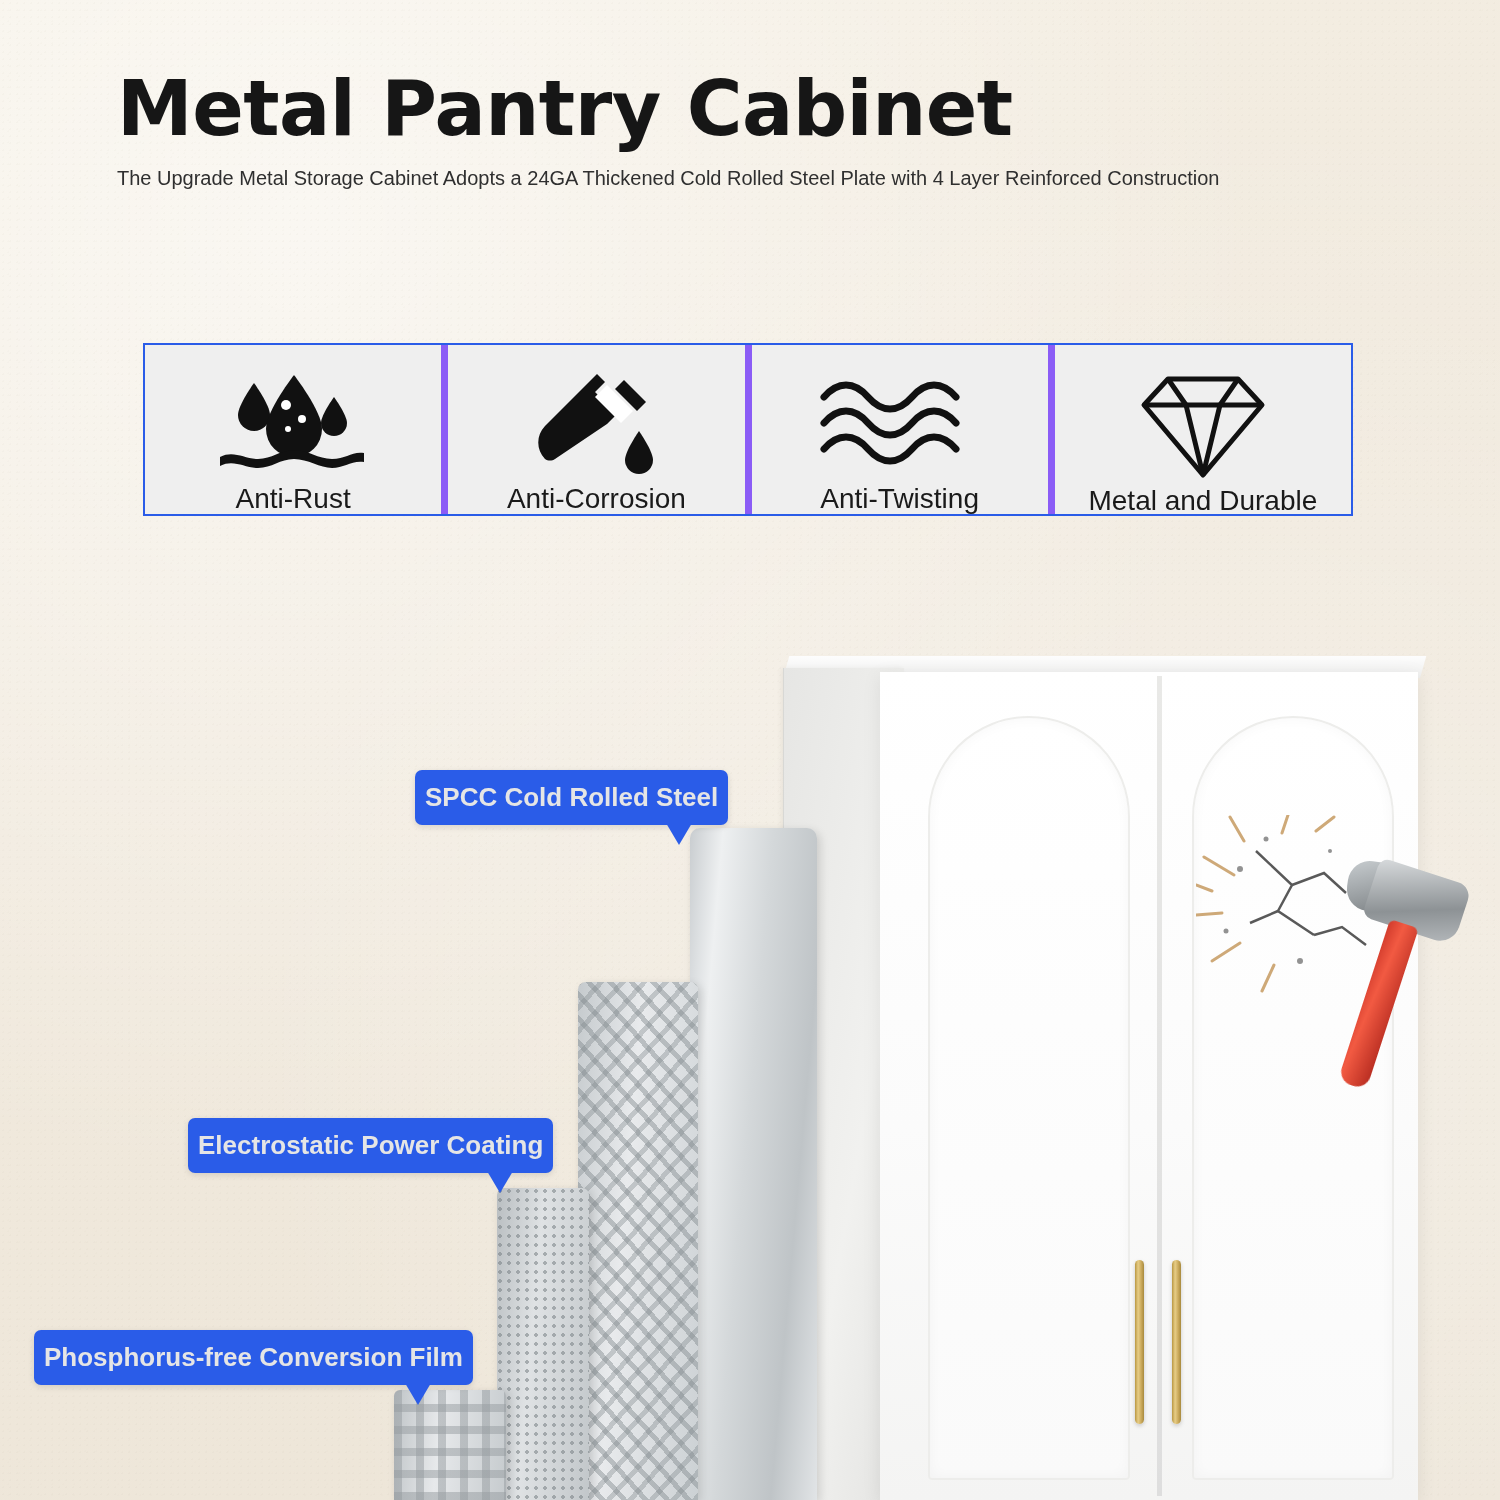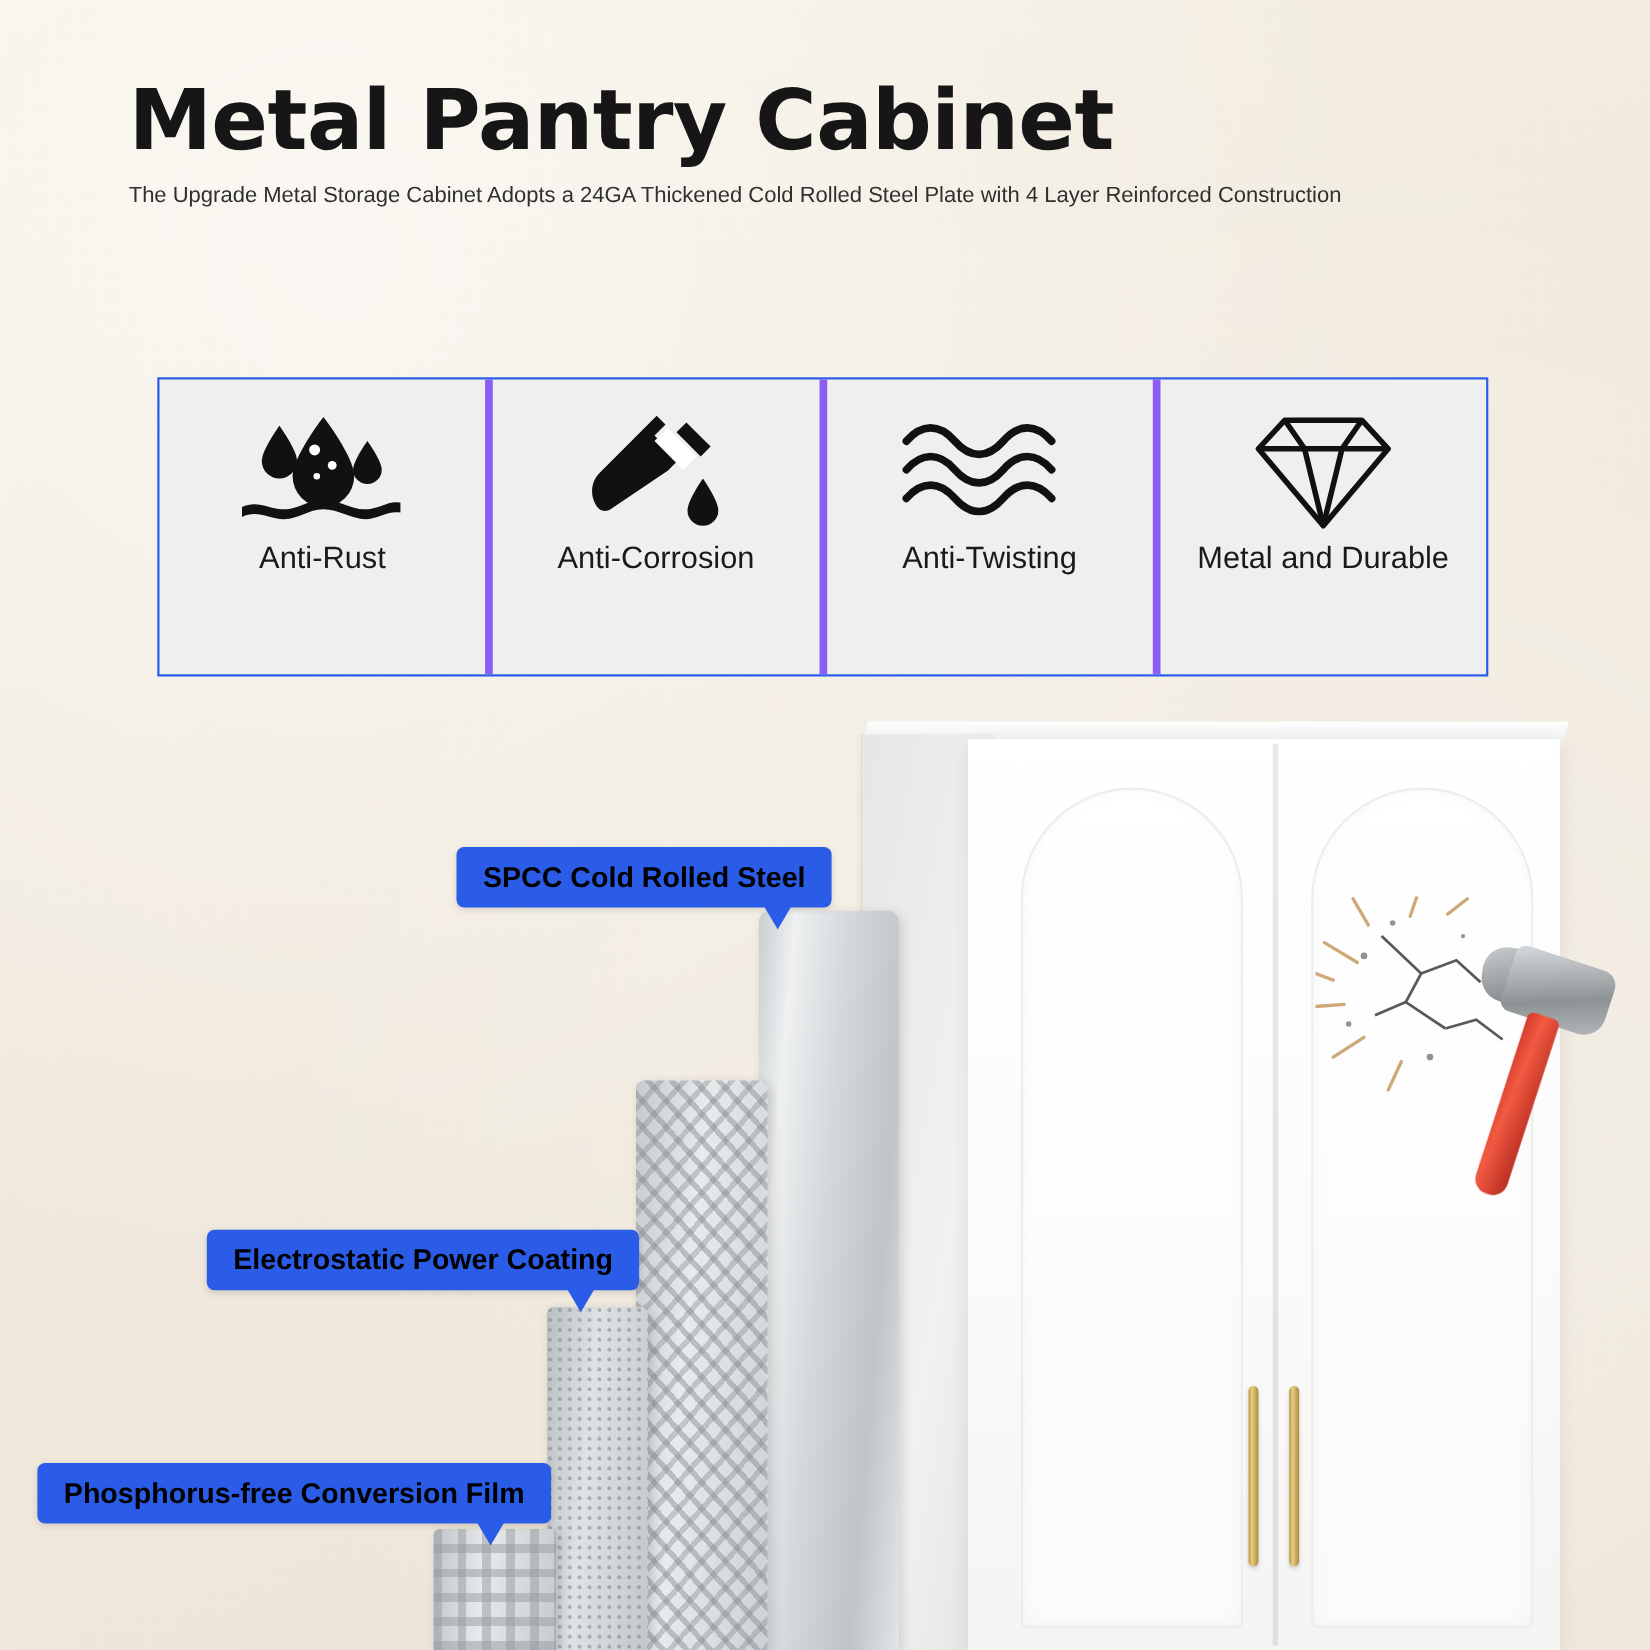--- a/index.html
+++ b/index.html
@@ -70,21 +70,21 @@
     max-width: 1350px;
     margin: 0;
   }
 
   
   .features {
     position: absolute;
     left: 143px;
     top: 343px;
     width: 1210px;
-    height: 272px;
+    height: 173px;
     display: flex;
     border: 2px solid #2a5ce8;
     background: #efefef;
     box-sizing: border-box;
   }
   .feature {
     flex: 1;
     display: flex;
     flex-direction: column;
     align-items: center;
@@ -280,24 +280,24 @@
   .crack {
     position: absolute;
     left: 0;
     top: 0;
   }
 
   
   .callout {
     position: absolute;
     background: #2a5ce8;
-    color: #000000;
+    color: #e5e5e5;
     font-size: 26px;
     font-weight: bold;
-    padding: 12px 24px;
+    padding: 12px 10px;
     border-radius: 7px;
     white-space: nowrap;
     box-shadow: 0 2px 6px rgba(0,0,0,0.12);
   }
   .callout .tail {
     position: absolute;
     width: 0;
     height: 0;
     border-left: 13px solid transparent;
     border-right: 13px solid transparent;

